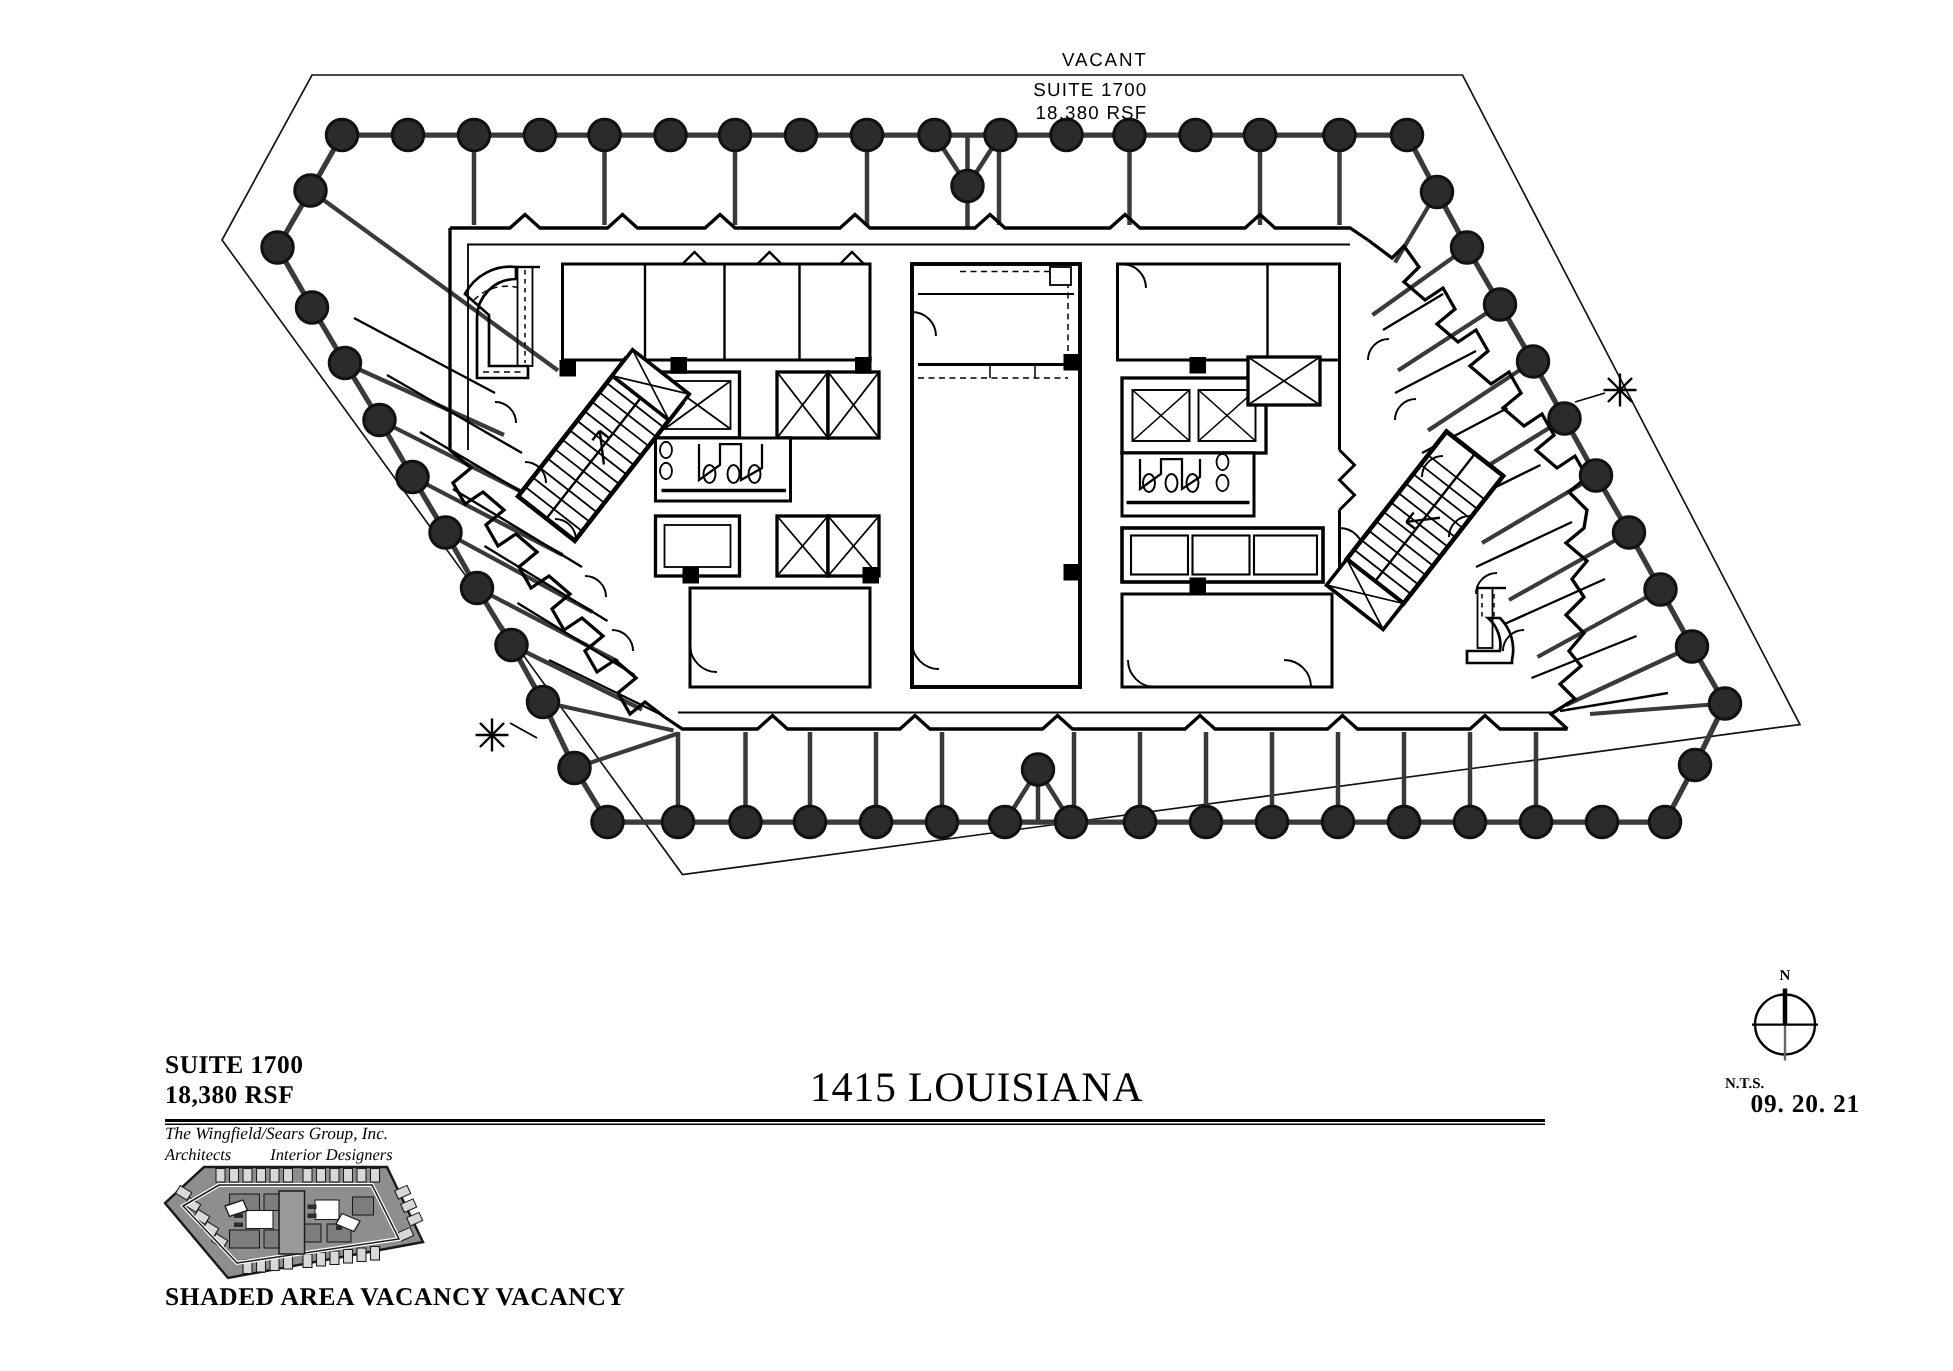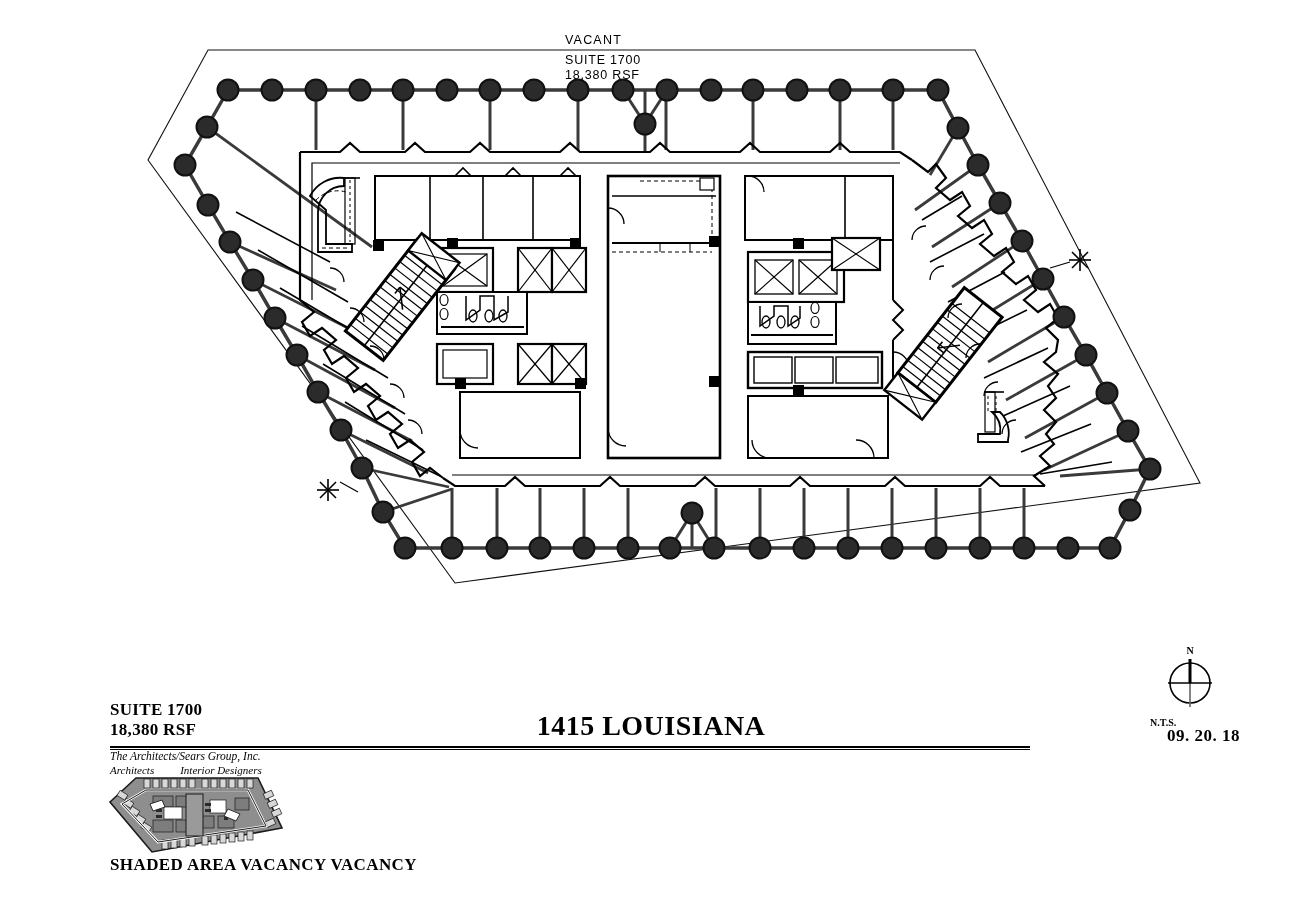--- a/index.html
+++ b/index.html
@@ -24,33 +24,33 @@
   #firm-block .firm{font-family:"Liberation Serif", serif;font-style:italic;font-size:11.5px;line-height:13.5px;}
   #firm-block .roles{font-family:Liberation Serif, serif;font-style:italic;font-size:11px;line-height:13.5px;}
   #firm-block .roles .gap{display:inline-block;width:26px;}
 
   #keyplan-wrap{position:absolute;left:106px;top:776px;width:180px;height:78px;}
 
   #legend-text{position:absolute;left:110px;top:855px;
     font-family:"Liberation Serif", serif;font-weight:bold;font-size:17px;letter-spacing:.4px;}
 
   #project-title{position:absolute;left:0px;top:710px;width:1302px;text-align:center;
-    font-family:"Liberation Serif", serif;font-weight:bold;font-size:28px;letter-spacing:.5px;}
+    font-family:"Liberation Serif", serif;font-weight:normal;font-size:28px;letter-spacing:.5px;}
 
   #date-text{position:absolute;left:1040px;top:726px;width:200px;text-align:right;
     font-family:"Liberation Serif", serif;font-weight:bold;font-size:17px;letter-spacing:.5px;}
 
   #north-wrap{position:absolute;left:1150px;top:645px;width:80px;height:90px;}
   #north-n{position:absolute;left:0;top:0;width:80px;text-align:center;
     font-family:"Liberation Serif", serif;font-weight:bold;font-size:10px;}
   #north-nts{position:absolute;left:0;top:72px;width:80px;text-align:left;
     font-family:"Liberation Serif", serif;font-weight:bold;font-size:10px;}
 
   
-  .plan-anno{position:absolute;text-align:left;font-family:"Liberation Sans", sans-serif;}
+  .plan-anno{position:absolute;text-align:right;font-family:"Liberation Sans", sans-serif;}
   #anno-vacant{left:565px;top:33px;width:200px;font-size:12.5px;letter-spacing:1.2px;}
   #anno-suite{left:565px;top:53px;width:200px;font-size:12.5px;letter-spacing:.8px;}
   #anno-rsf{left:565px;top:68px;width:200px;font-size:12.5px;letter-spacing:.8px;}
 </style>
 </head>
 <body>
 
 <div id="sheet">
 
   <svg class="plan" viewBox="0 0 1302 914">
@@ -503,21 +503,21 @@
 
   <div class="tb" id="suite-block">
     <div class="line">SUITE 1700</div>
     <div class="line">18,380 RSF</div>
   </div>
 
   <div id="rule-left"></div>
   <div id="rule-left2"></div>
 
   <div class="tb" id="firm-block">
-    <div class="firm">The Architects/Sears Group, Inc.</div>
+    <div class="firm">The Wingfield/Sears Group, Inc.</div>
     <div class="roles"><span>Architects</span><span class="gap"></span><span>Interior Designers</span></div>
   </div>
 
   <div id="keyplan-wrap">
     <svg viewBox="0 0 180 78" width="180" height="78">
 
       <polygon points="30,2 152,2 176,52 46,76 4,26" fill="#8e8e8e" stroke="#1a1a1a" stroke-width="1.6"></polygon>
 
       <g fill="#d8d8d8" stroke="#1a1a1a" stroke-width="0.7">
         <rect x="38" y="3" width="6" height="9"></rect>
@@ -591,21 +591,21 @@
         <polygon points="122,33 134,38 130,45 118,40"></polygon>
         <polygon points="44,28 56,24 59,31 47,35"></polygon>
       </g>
     </svg>
   </div>
 
   <div id="legend-text">SHADED AREA VACANCY VACANCY</div>
 
   <div id="project-title">1415 LOUISIANA</div>
 
-  <div id="date-text">09. 20. 18</div>
+  <div id="date-text">09. 20. 21</div>
 
   <div id="north-wrap">
     <div id="north-n">N</div>
     <svg viewBox="0 0 80 70" width="80" height="70" style="position:absolute;left:0;top:10px;">
       <circle cx="40" cy="28" r="20" fill="none" stroke="#000" stroke-width="1.6"></circle>
       <line x1="40" y1="4" x2="40" y2="28" stroke="#000" stroke-width="3"></line>
       <line x1="40" y1="28" x2="40" y2="52" stroke="#666" stroke-width="1.6"></line>
       <line x1="18" y1="28" x2="62" y2="28" stroke="#000" stroke-width="1.5"></line>
     </svg>
     <div id="north-nts">N.T.S.</div>

